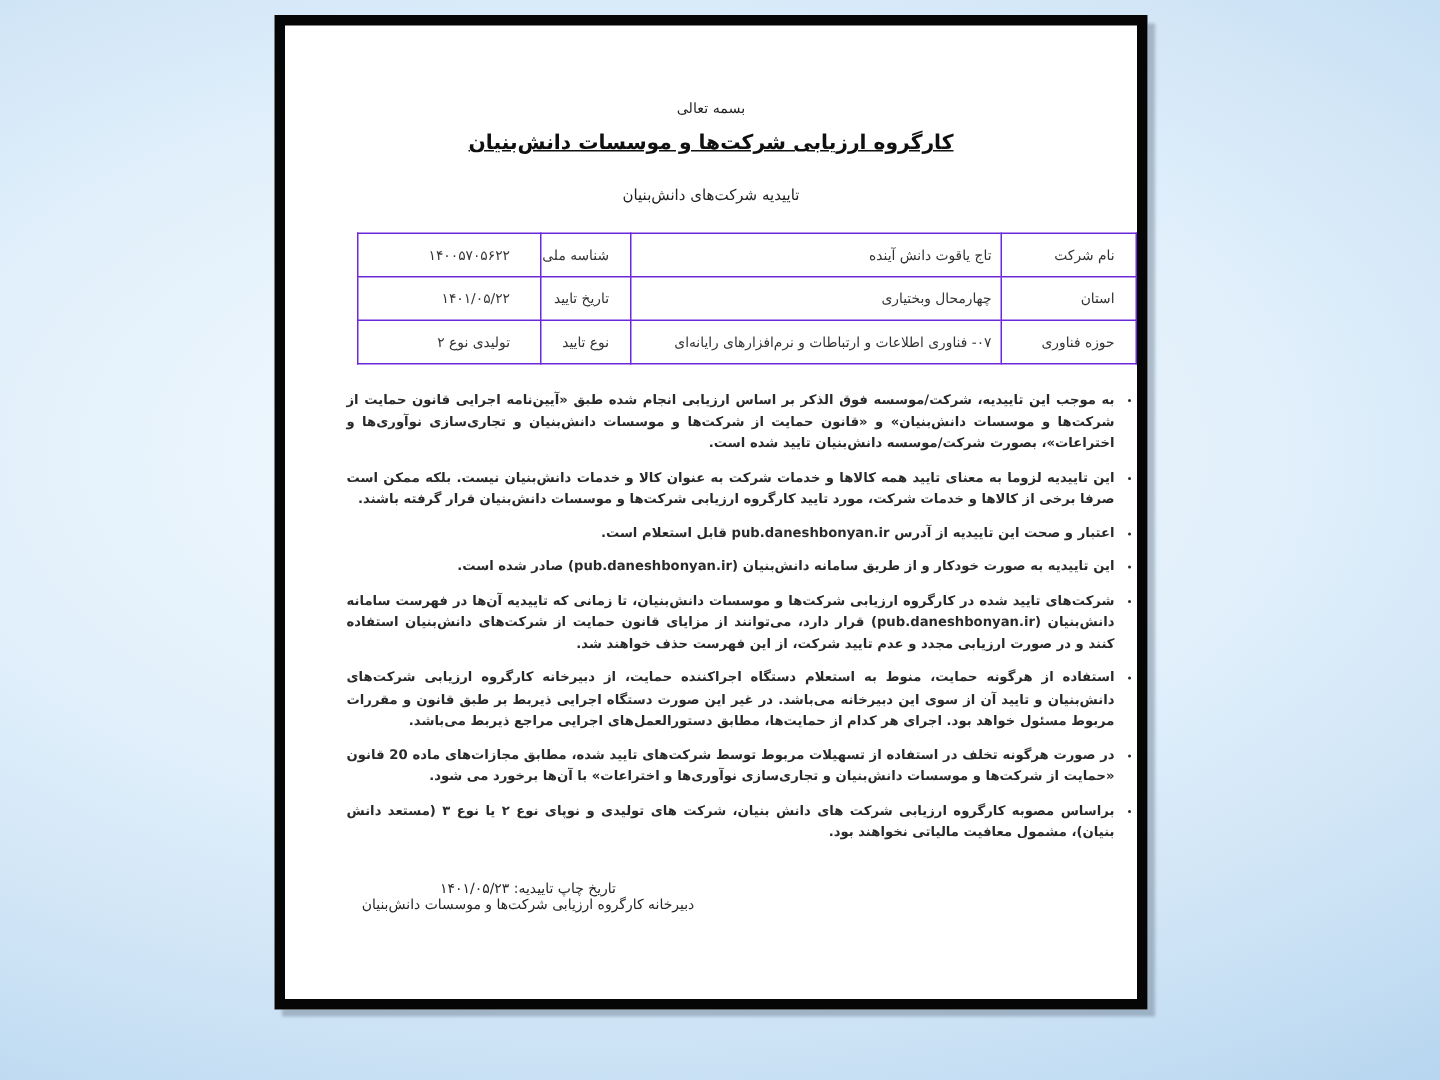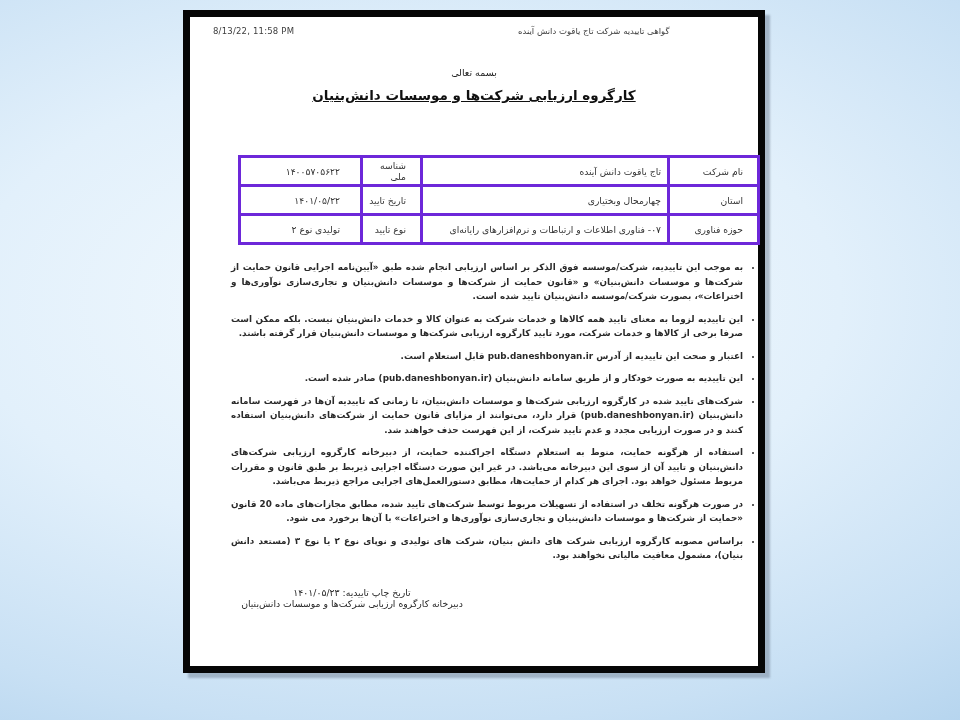--- a/index.html
+++ b/index.html
@@ -51,21 +51,21 @@
 
   table.info {
     position: absolute; top: 138px; left: 48px;
     width: 519px;
     direction: rtl;
     border-collapse: collapse;
     table-layout: fixed;
     font-size: 9.2px; color: #333333;
   }
   table.info td {
-    border: 3px solid #6d28d9;
+    border: 1px solid #6d28d9;
     height: 29px;
     vertical-align: middle;
     margin-left: 24px;
   }
   td.lbl       { text-align: right; padding: 0 14px 0 0; color: #333333; }
   td.val-main  { padding: 0 6px; }
   td.val-side  { text-align: right; padding: 0 20px 0 6px; }
 
   ul.notes {
     position: absolute; top: 243px; left: 41px;
@@ -88,29 +88,26 @@
     font-size: 9.3px; color: #262626;
   }
   .sign-block .print-date { }
 </style>
 </head>
 <body>
 
 <div class="stage">
   <div class="frame">
 
-    <div class="print-header">
-      <span class="ph-date">8/13/22, 11:58 PM</span>
-      <span class="ph-title">گواهی تاییدیه شرکت تاج یاقوت دانش آینده</span>
-    </div>
 
     <div class="bismillah">بسمه تعالی</div>
 
     <div class="doc-title">کارگروه ارزیابی شرکت‌ها و موسسات دانش‌بنیان</div>
 
+    <div class="doc-subtitle">تاییدیه شرکت‌های دانش‌بنیان</div>
 
     <table class="info">
       <colgroup>
         <col style="width:90px">
           <col style="width:247px">
           <col style="width:60px">
           <col style="width:122px">
       </colgroup>
       <tbody>
           <tr>

